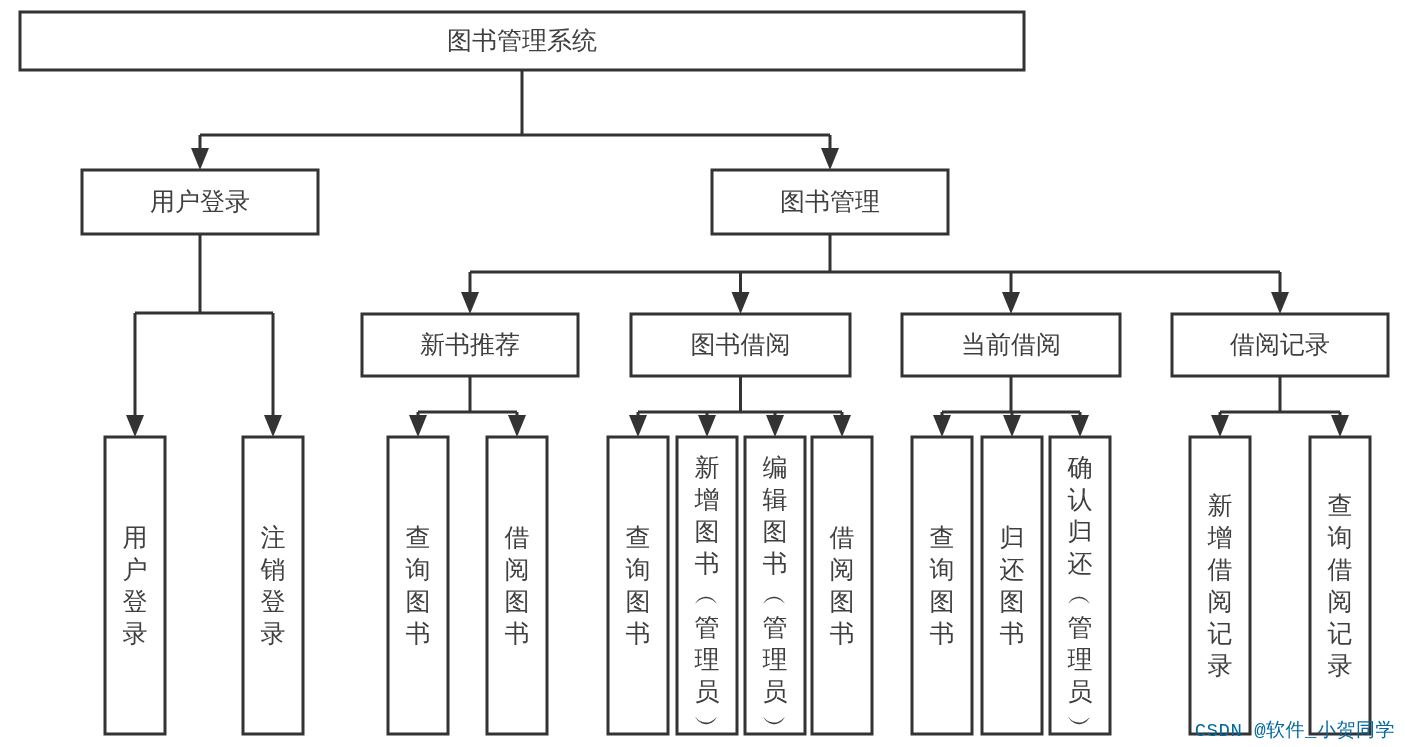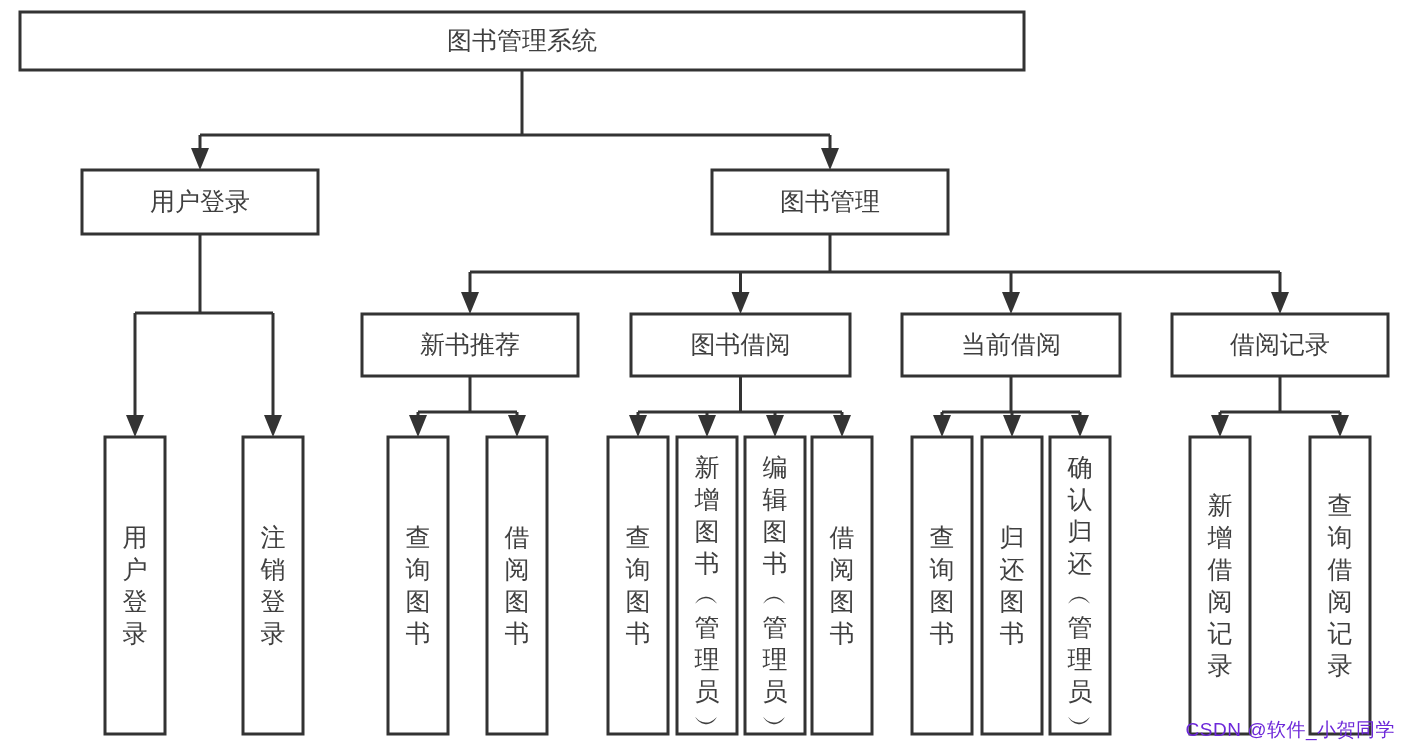--- a/index.html
+++ b/index.html
@@ -52,23 +52,23 @@
     stroke-linecap: butt;
   }
   .arrow-head {
     fill: #333333;
     stroke: none;
   }
   .watermark {
     position: absolute;
     right: 10px;
     bottom: 4px;
-    color: #6d28d9;
+    color: #0369a1;
     font-size: 19px;
-    font-family: Liberation Sans, sans-serif;
+    font-family: Liberation Mono, monospace;
     white-space: nowrap;
     letter-spacing: 0.5px;
   }
 </style>
 </head>
 <body>
 
 <div id="diagram-root">
 
   <svg id="tree-svg" viewBox="0 0 1405 747">

